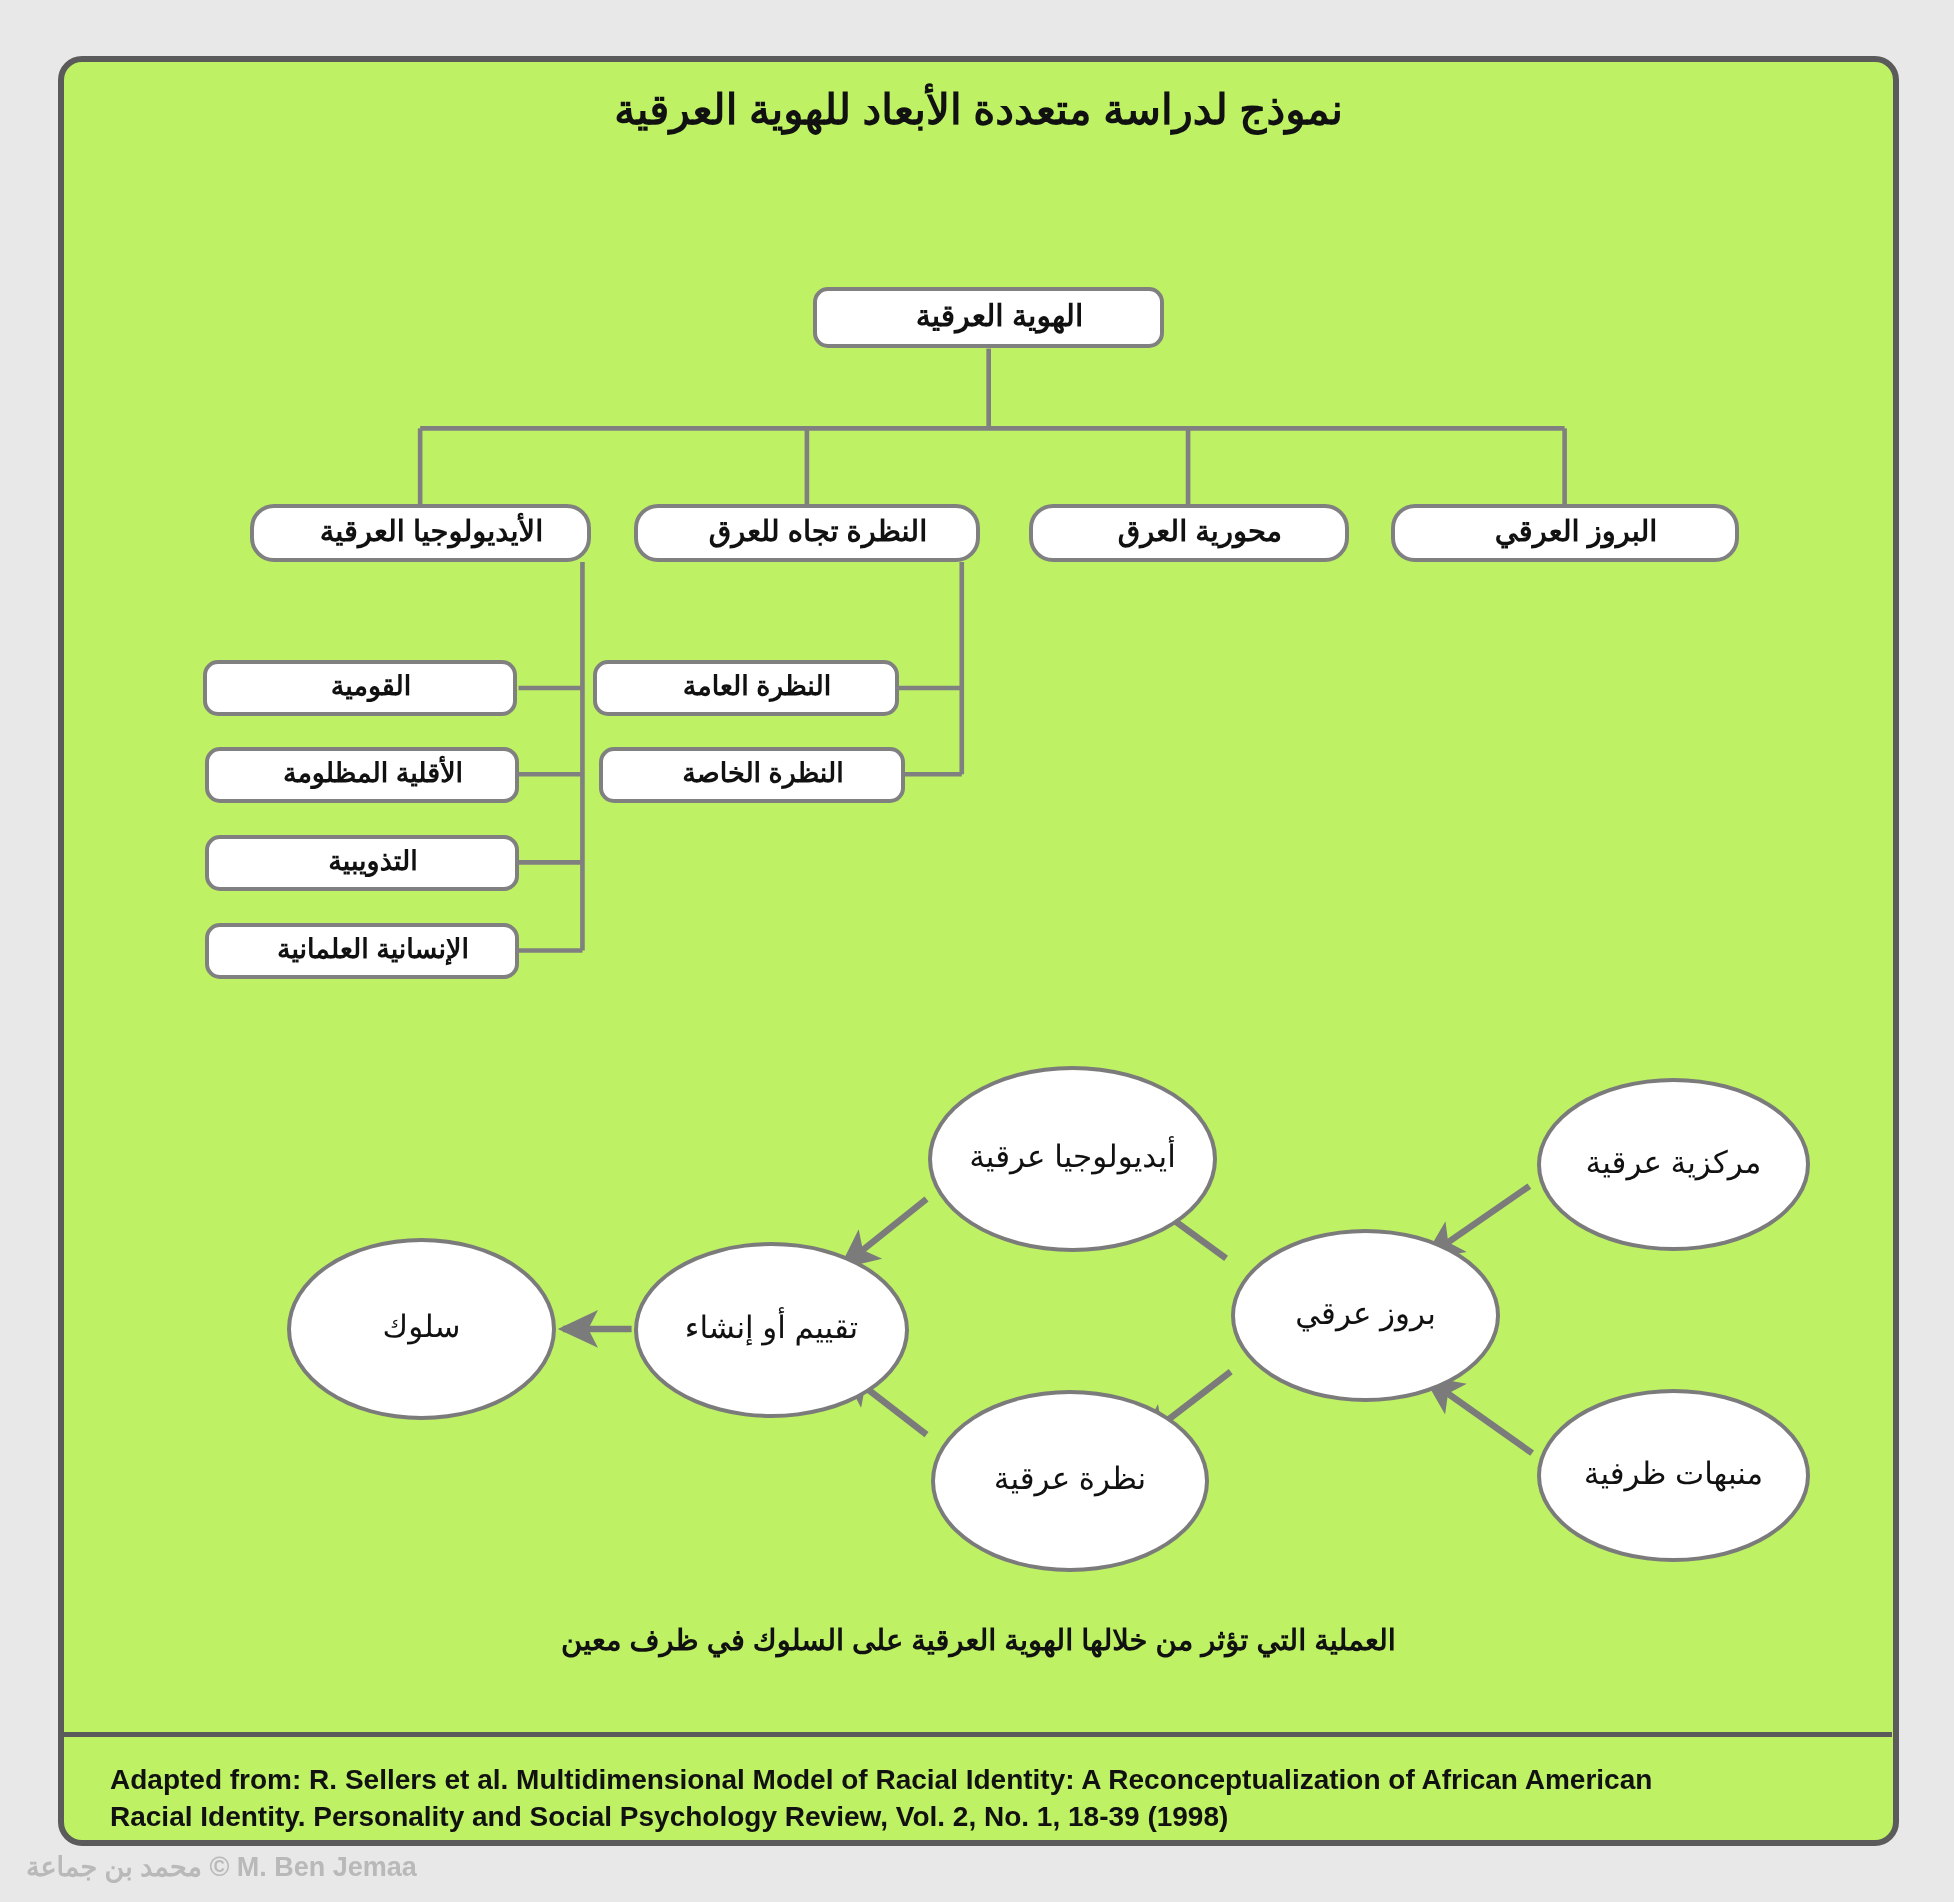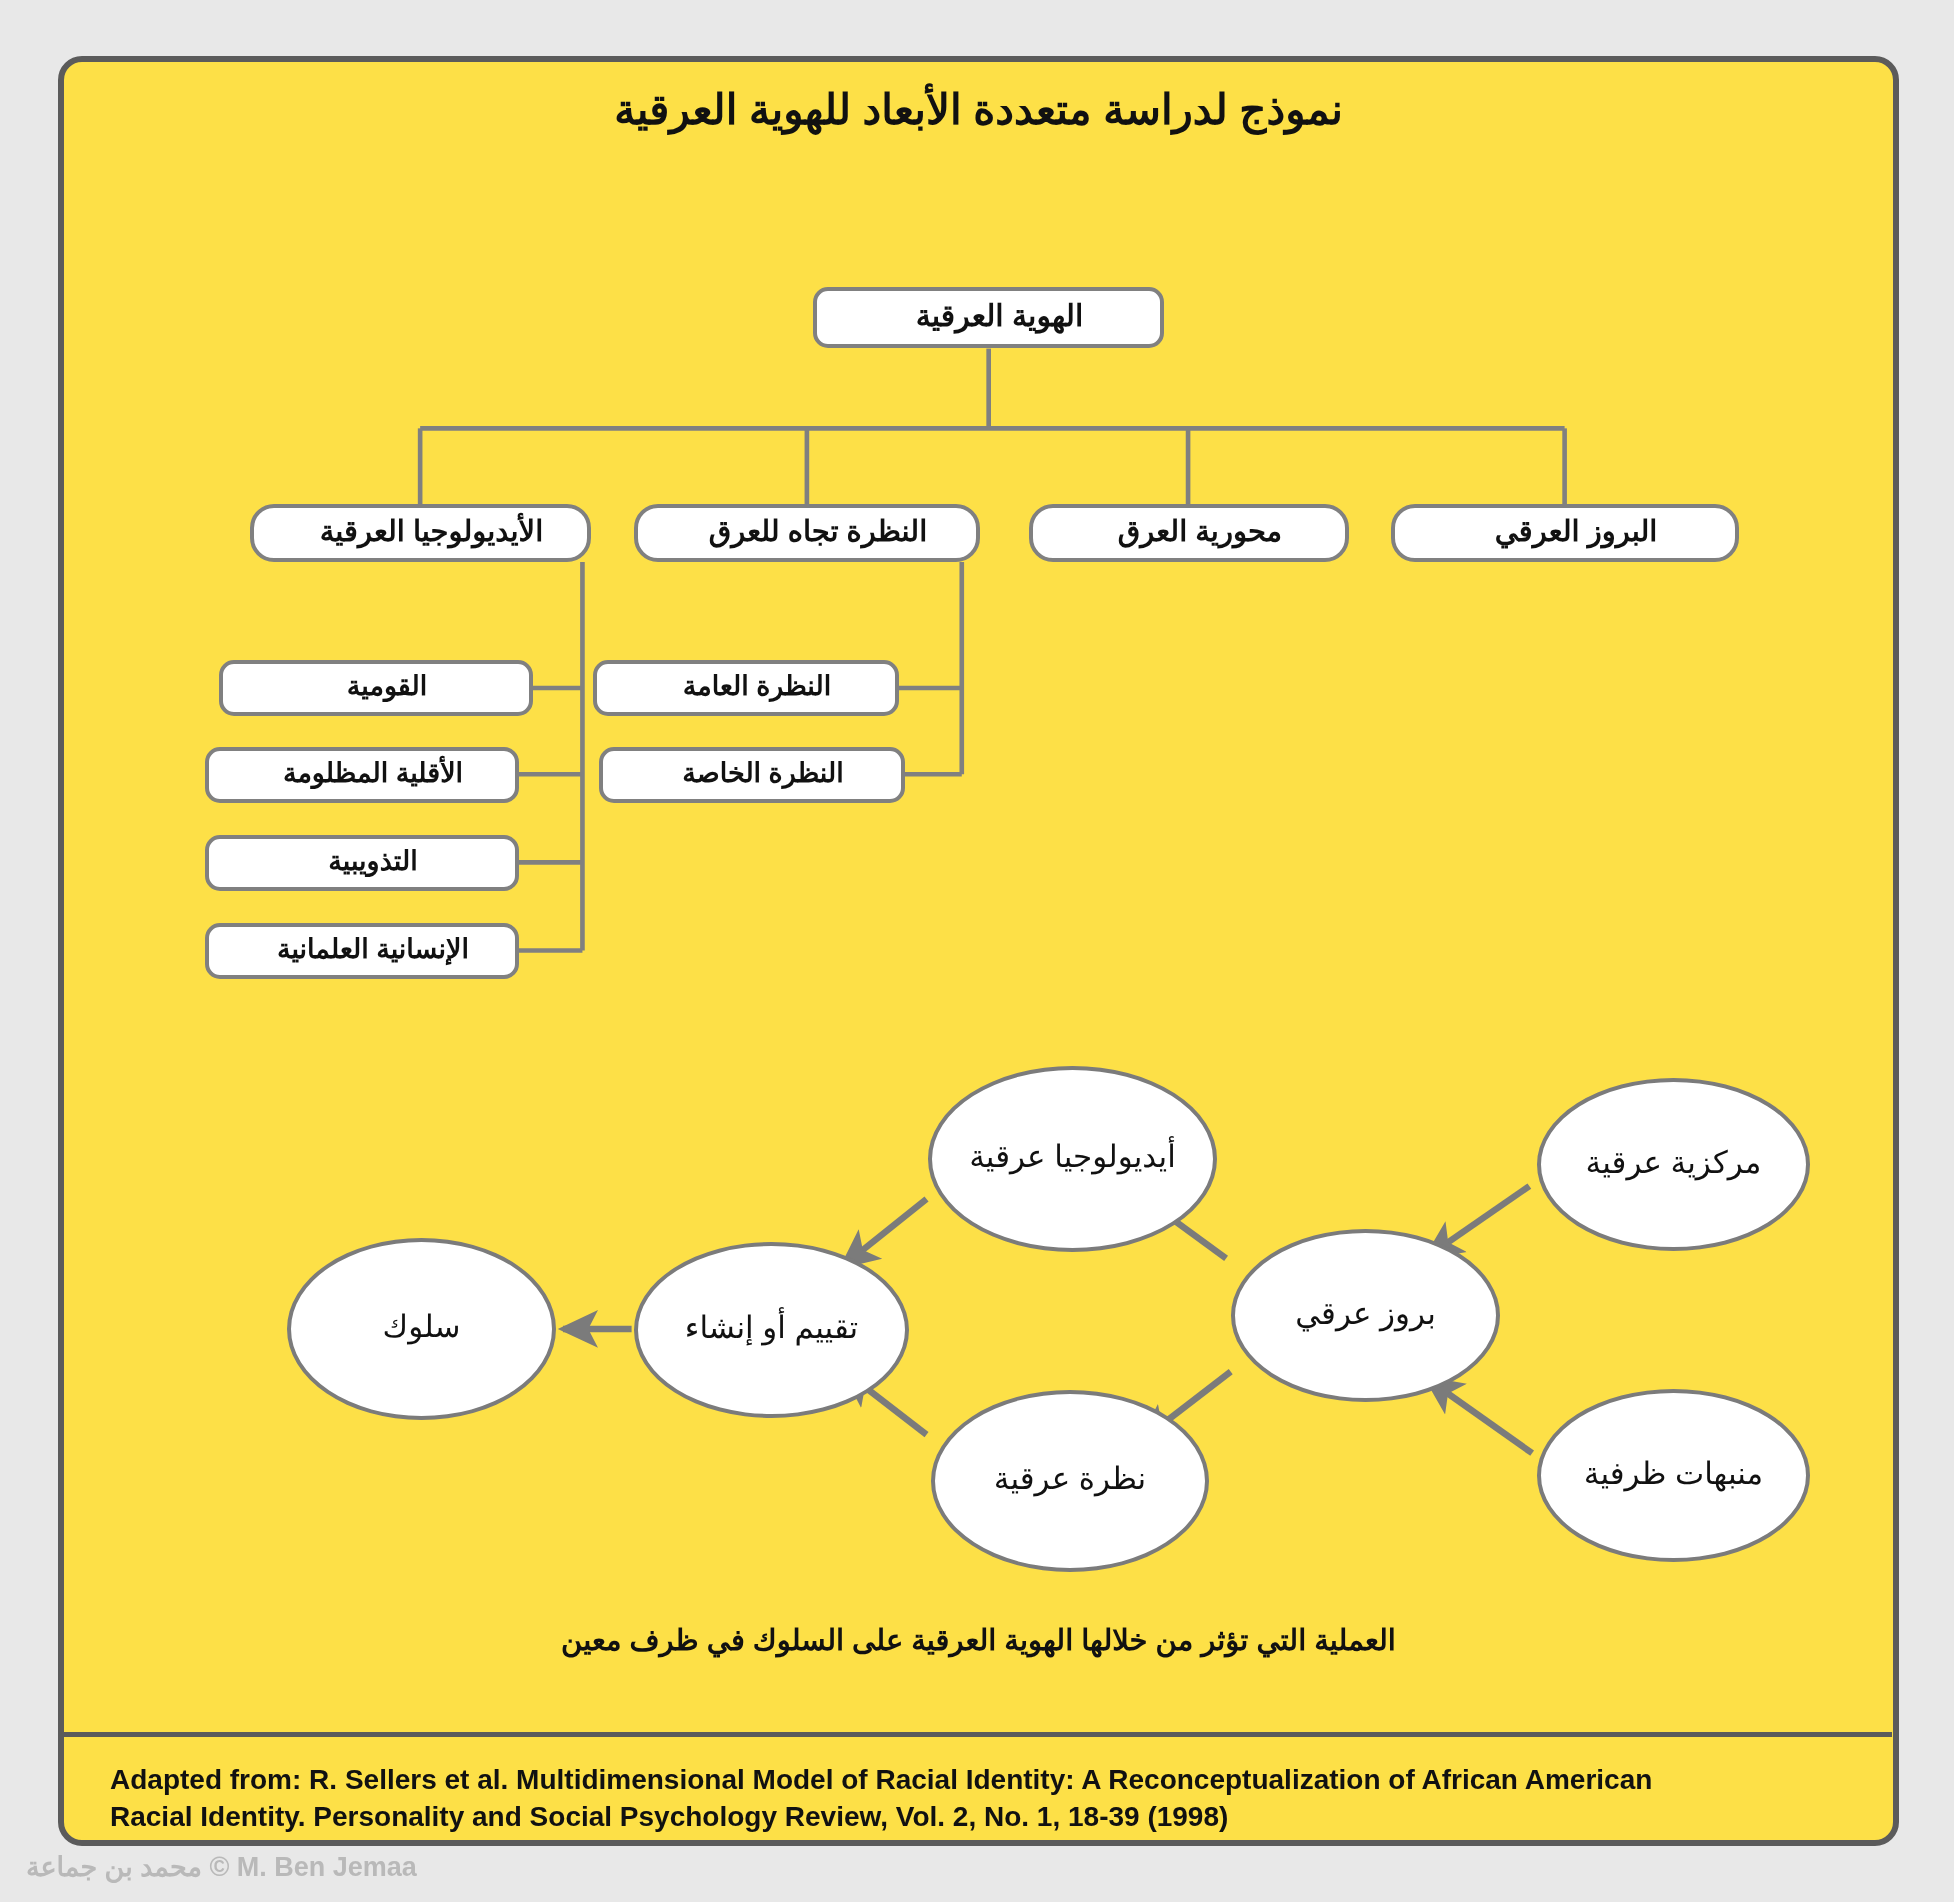--- a/index.html
+++ b/index.html
@@ -15,21 +15,21 @@
     overflow: hidden;
   }
 
   
   #frame {
     position: absolute;
     left: 58px;
     top: 56px;
     width: 1841px;
     height: 1790px;
-    background: #fde047;
+    background: #bef264;
     border: 6.5px solid #5b5b5b;
     border-radius: 24px;
     box-sizing: border-box;
   }
 
   
   #title {
     position: absolute;
     left: 0;
     top: 23px;
@@ -72,21 +72,21 @@
 
   #n-root   { left: 749px; top: 225px;  width: 351px; height: 61px; font-size: 30px; }
 
   .lvl2 { top: 442px; height: 58px; font-size: 29px; border-radius: 24px; }
   #n-ideology  { left: 186px;  width: 341px; }
   #n-regard    { left: 570px;  width: 346px; }
   #n-centrality{ left: 965px; width: 320px; }
   #n-salience  { left: 1327px; width: 348px; }
 
   .leaf { height: 56px; font-size: 27px; }
-  #n-nationalist { left: 155px; top: 598px;  width: 314px; }
+  #n-nationalist { left: 139px; top: 598px;  width: 314px; }
   #n-minority    { left: 141px; top: 685px;  width: 314px; }
   #n-assimil     { left: 141px; top: 773px;  width: 314px; }
   #n-humanist    { left: 141px; top: 861px;  width: 314px; }
 
   #n-public      { left: 529px; top: 598px;  width: 306px; }
   #n-private     { left: 529px; top: 685px;  width: 306px; margin-left: 6px; }
 
   
   .ell {
     position: absolute;

